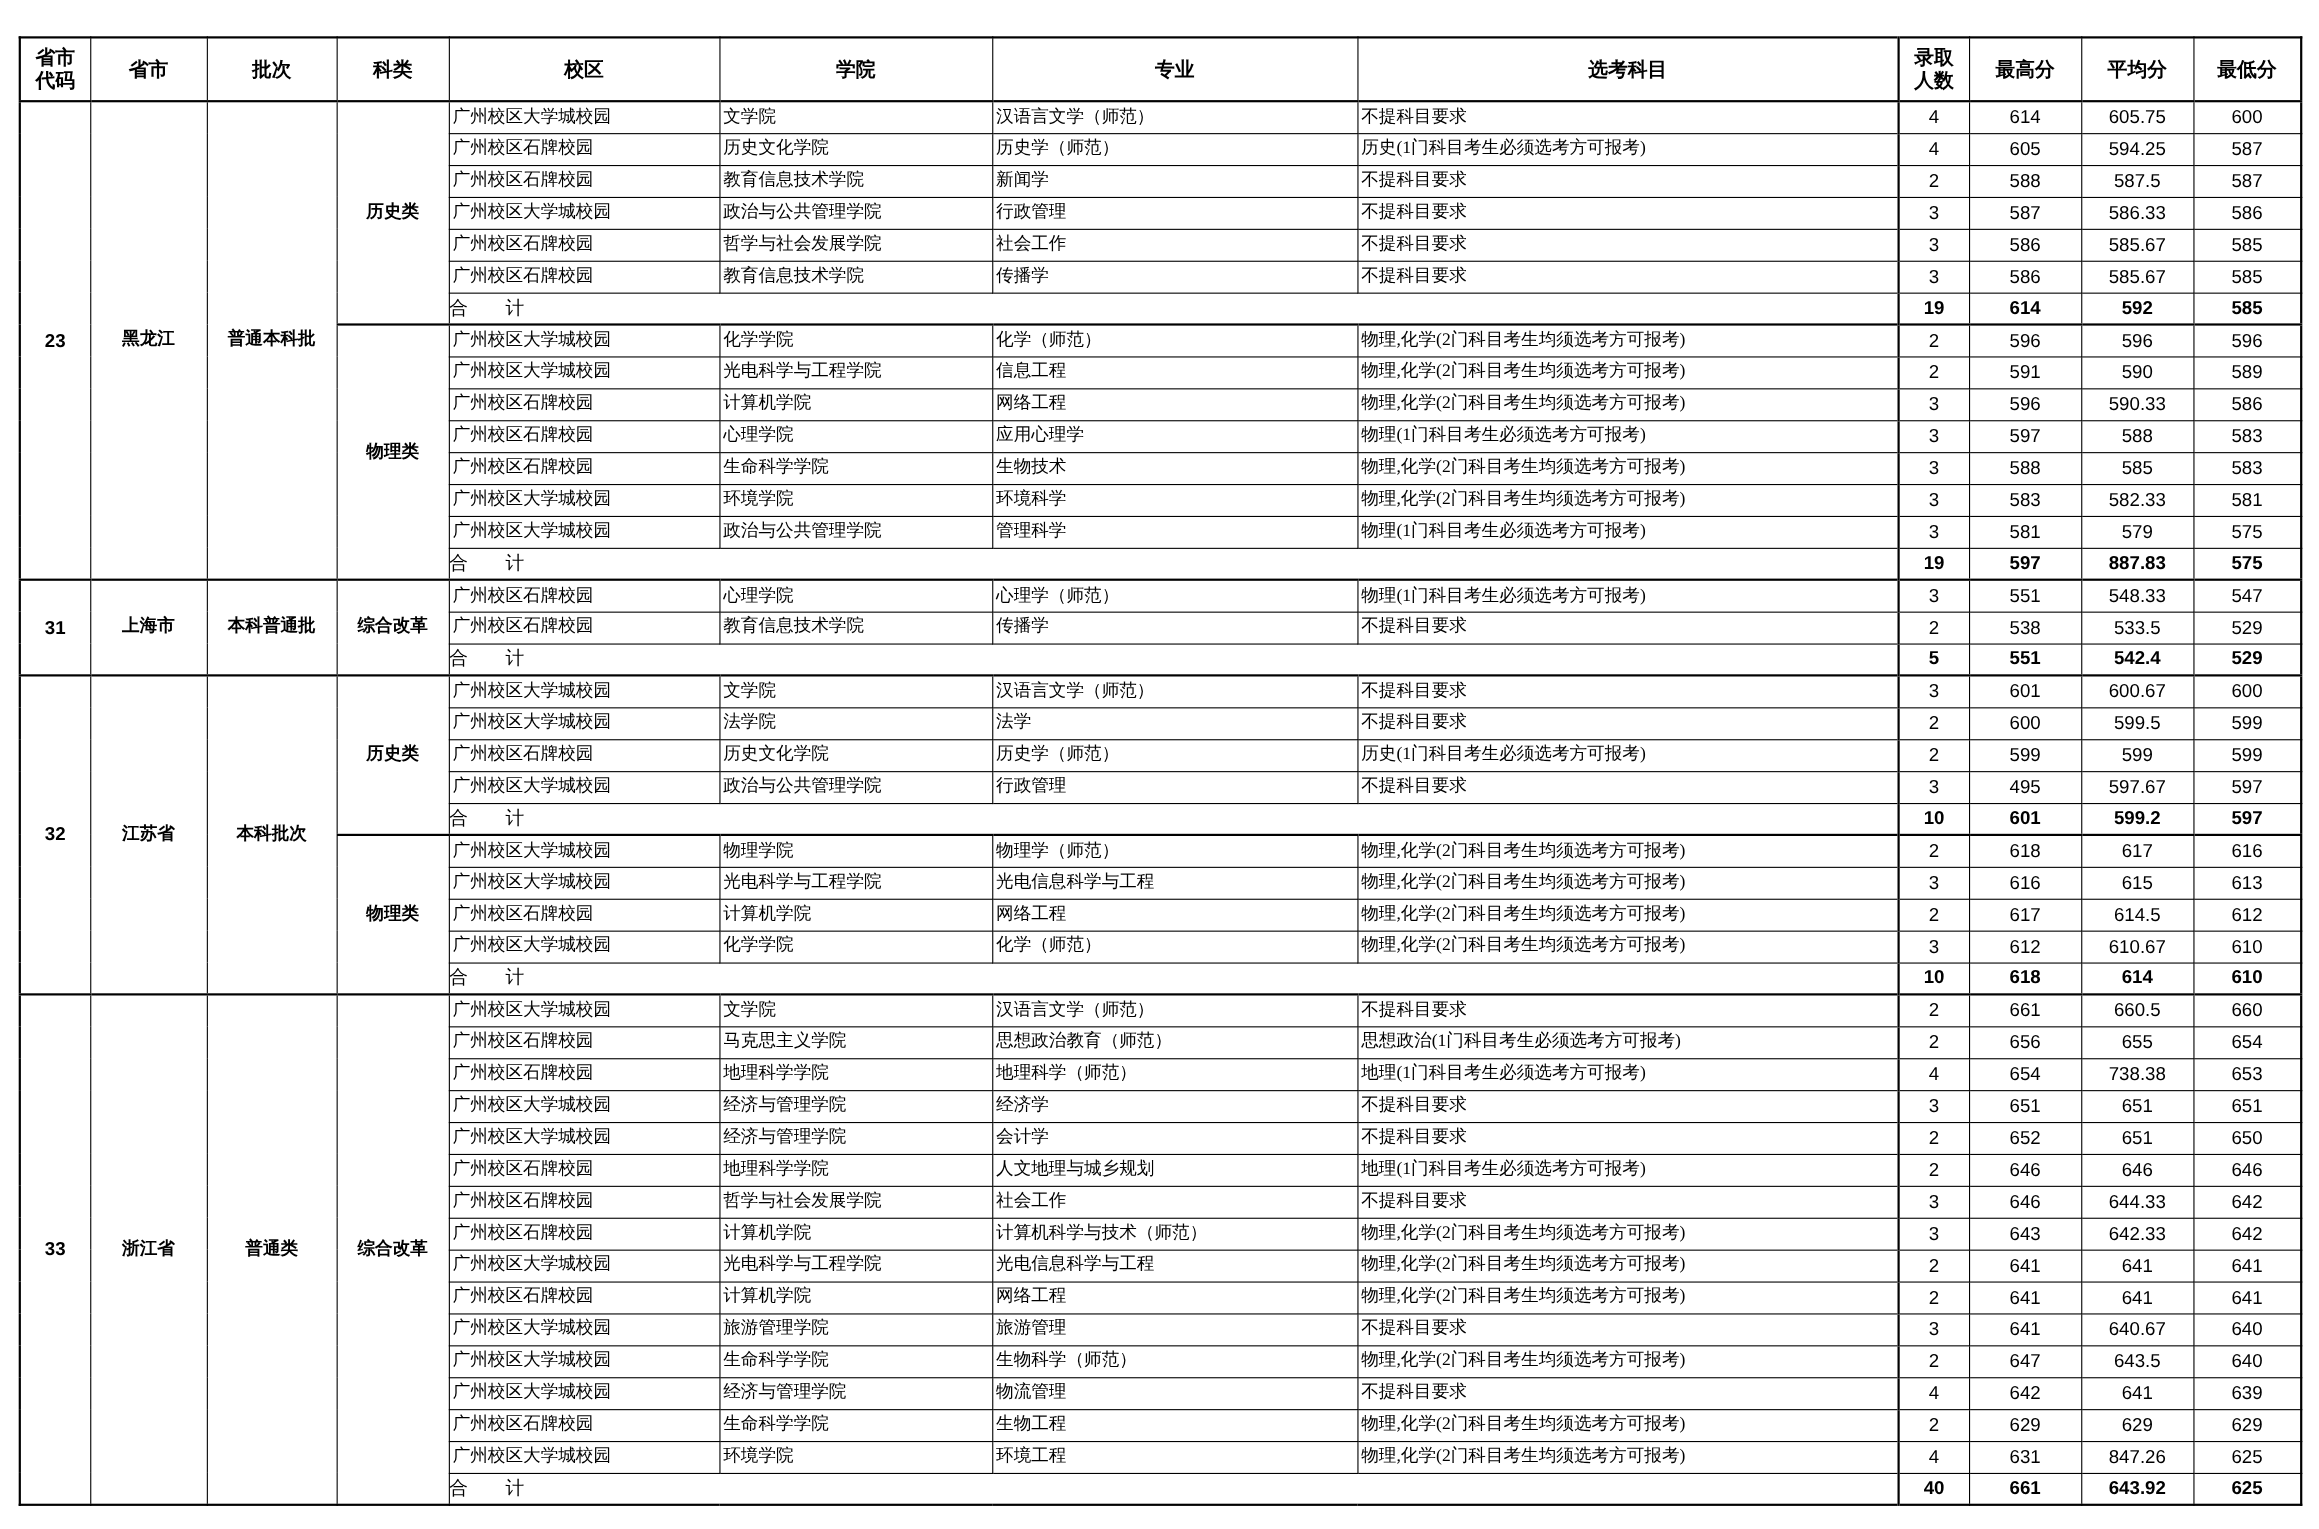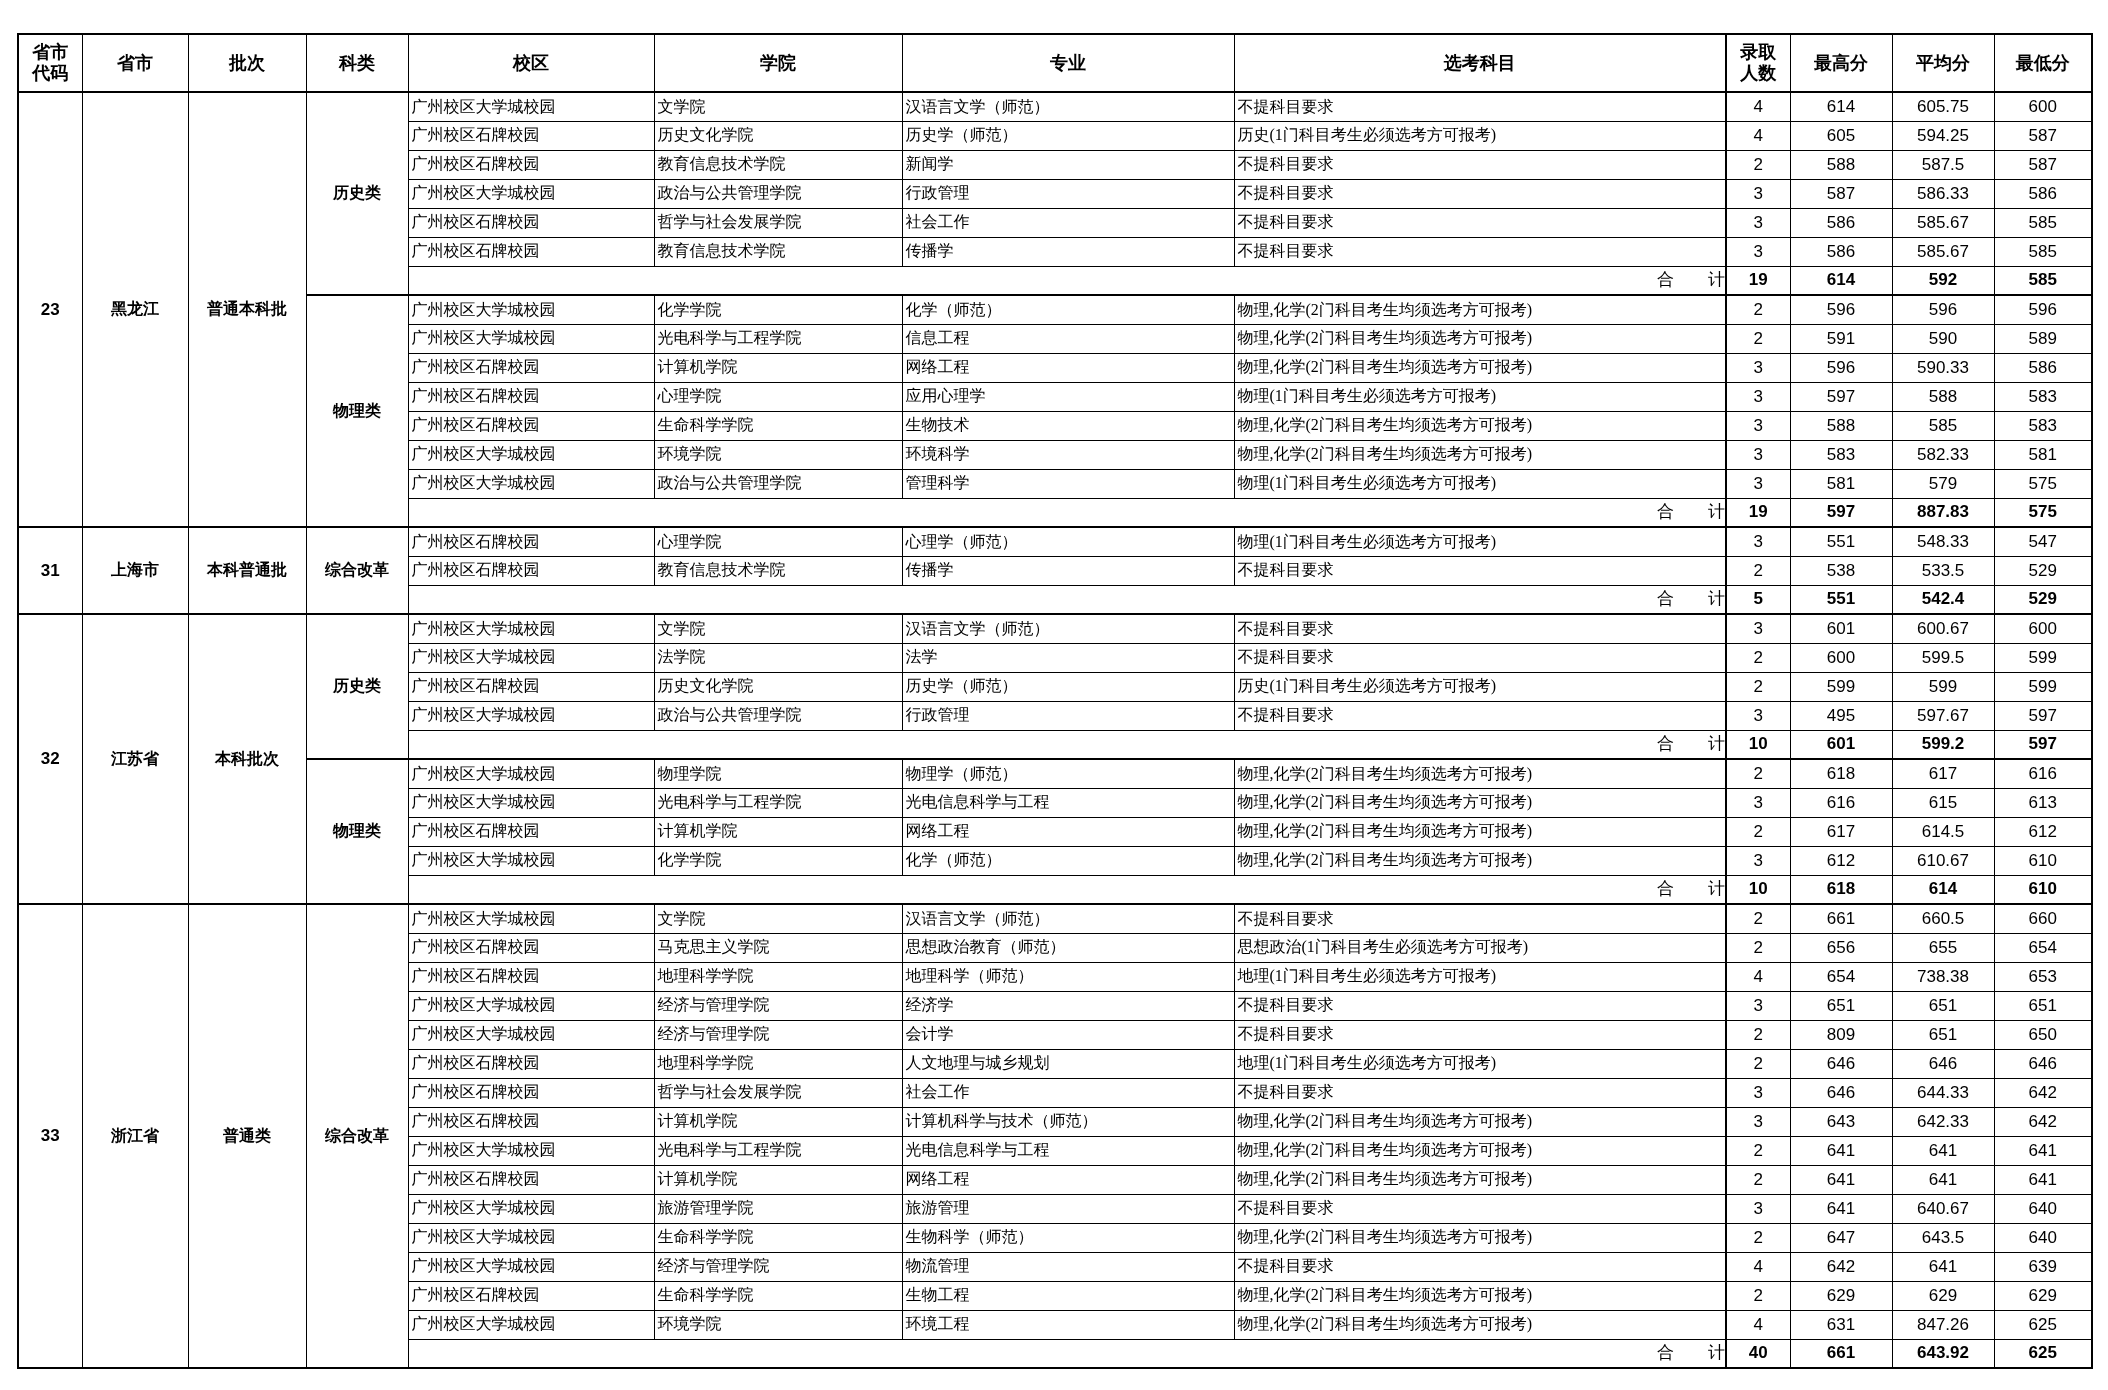--- a/index.html
+++ b/index.html
@@ -36,21 +36,21 @@
   .c-txt{text-align:left;padding-left:3px;white-space:nowrap;}
   .c-ctr{text-align:center;font-weight:bold;}
   .c-num{
     text-align:center;
     font-family:"Liberation Sans","DejaVu Sans",sans-serif;
     font-size:17px;
   }
   .nl{border-left:2px solid #000;}   
   .bs{border-top:2px solid #000;}    
   .gs{border-top:2px solid #000;}    
-  .total-label{text-align:right;font-size:17px;margin-left:28px;}
+  .total-label{text-align:left;font-size:17px;margin-left:28px;}
   .total-num{font-weight:bold;}
 </style>
 </head>
 <body>
 
 <div class="wrap">
   <table>
     <colgroup>
       <col style="width:64px">
         <col style="width:106px">
@@ -406,21 +406,21 @@
           <td class="c-num">651</td>
           <td class="c-num">651</td>
           <td class="c-num">651</td>
         </tr>
         <tr>
           <td class="c-txt">广州校区大学城校园</td>
           <td class="c-txt">经济与管理学院</td>
           <td class="c-txt">会计学</td>
           <td class="c-txt">不提科目要求</td>
           <td class="c-num nl">2</td>
-          <td class="c-num">809</td>
+          <td class="c-num">652</td>
           <td class="c-num">651</td>
           <td class="c-num">650</td>
         </tr>
         <tr>
           <td class="c-txt">广州校区石牌校园</td>
           <td class="c-txt">地理科学学院</td>
           <td class="c-txt">人文地理与城乡规划</td>
           <td class="c-txt">地理(1门科目考生必须选考方可报考)</td>
           <td class="c-num nl">2</td>
           <td class="c-num">646</td>

